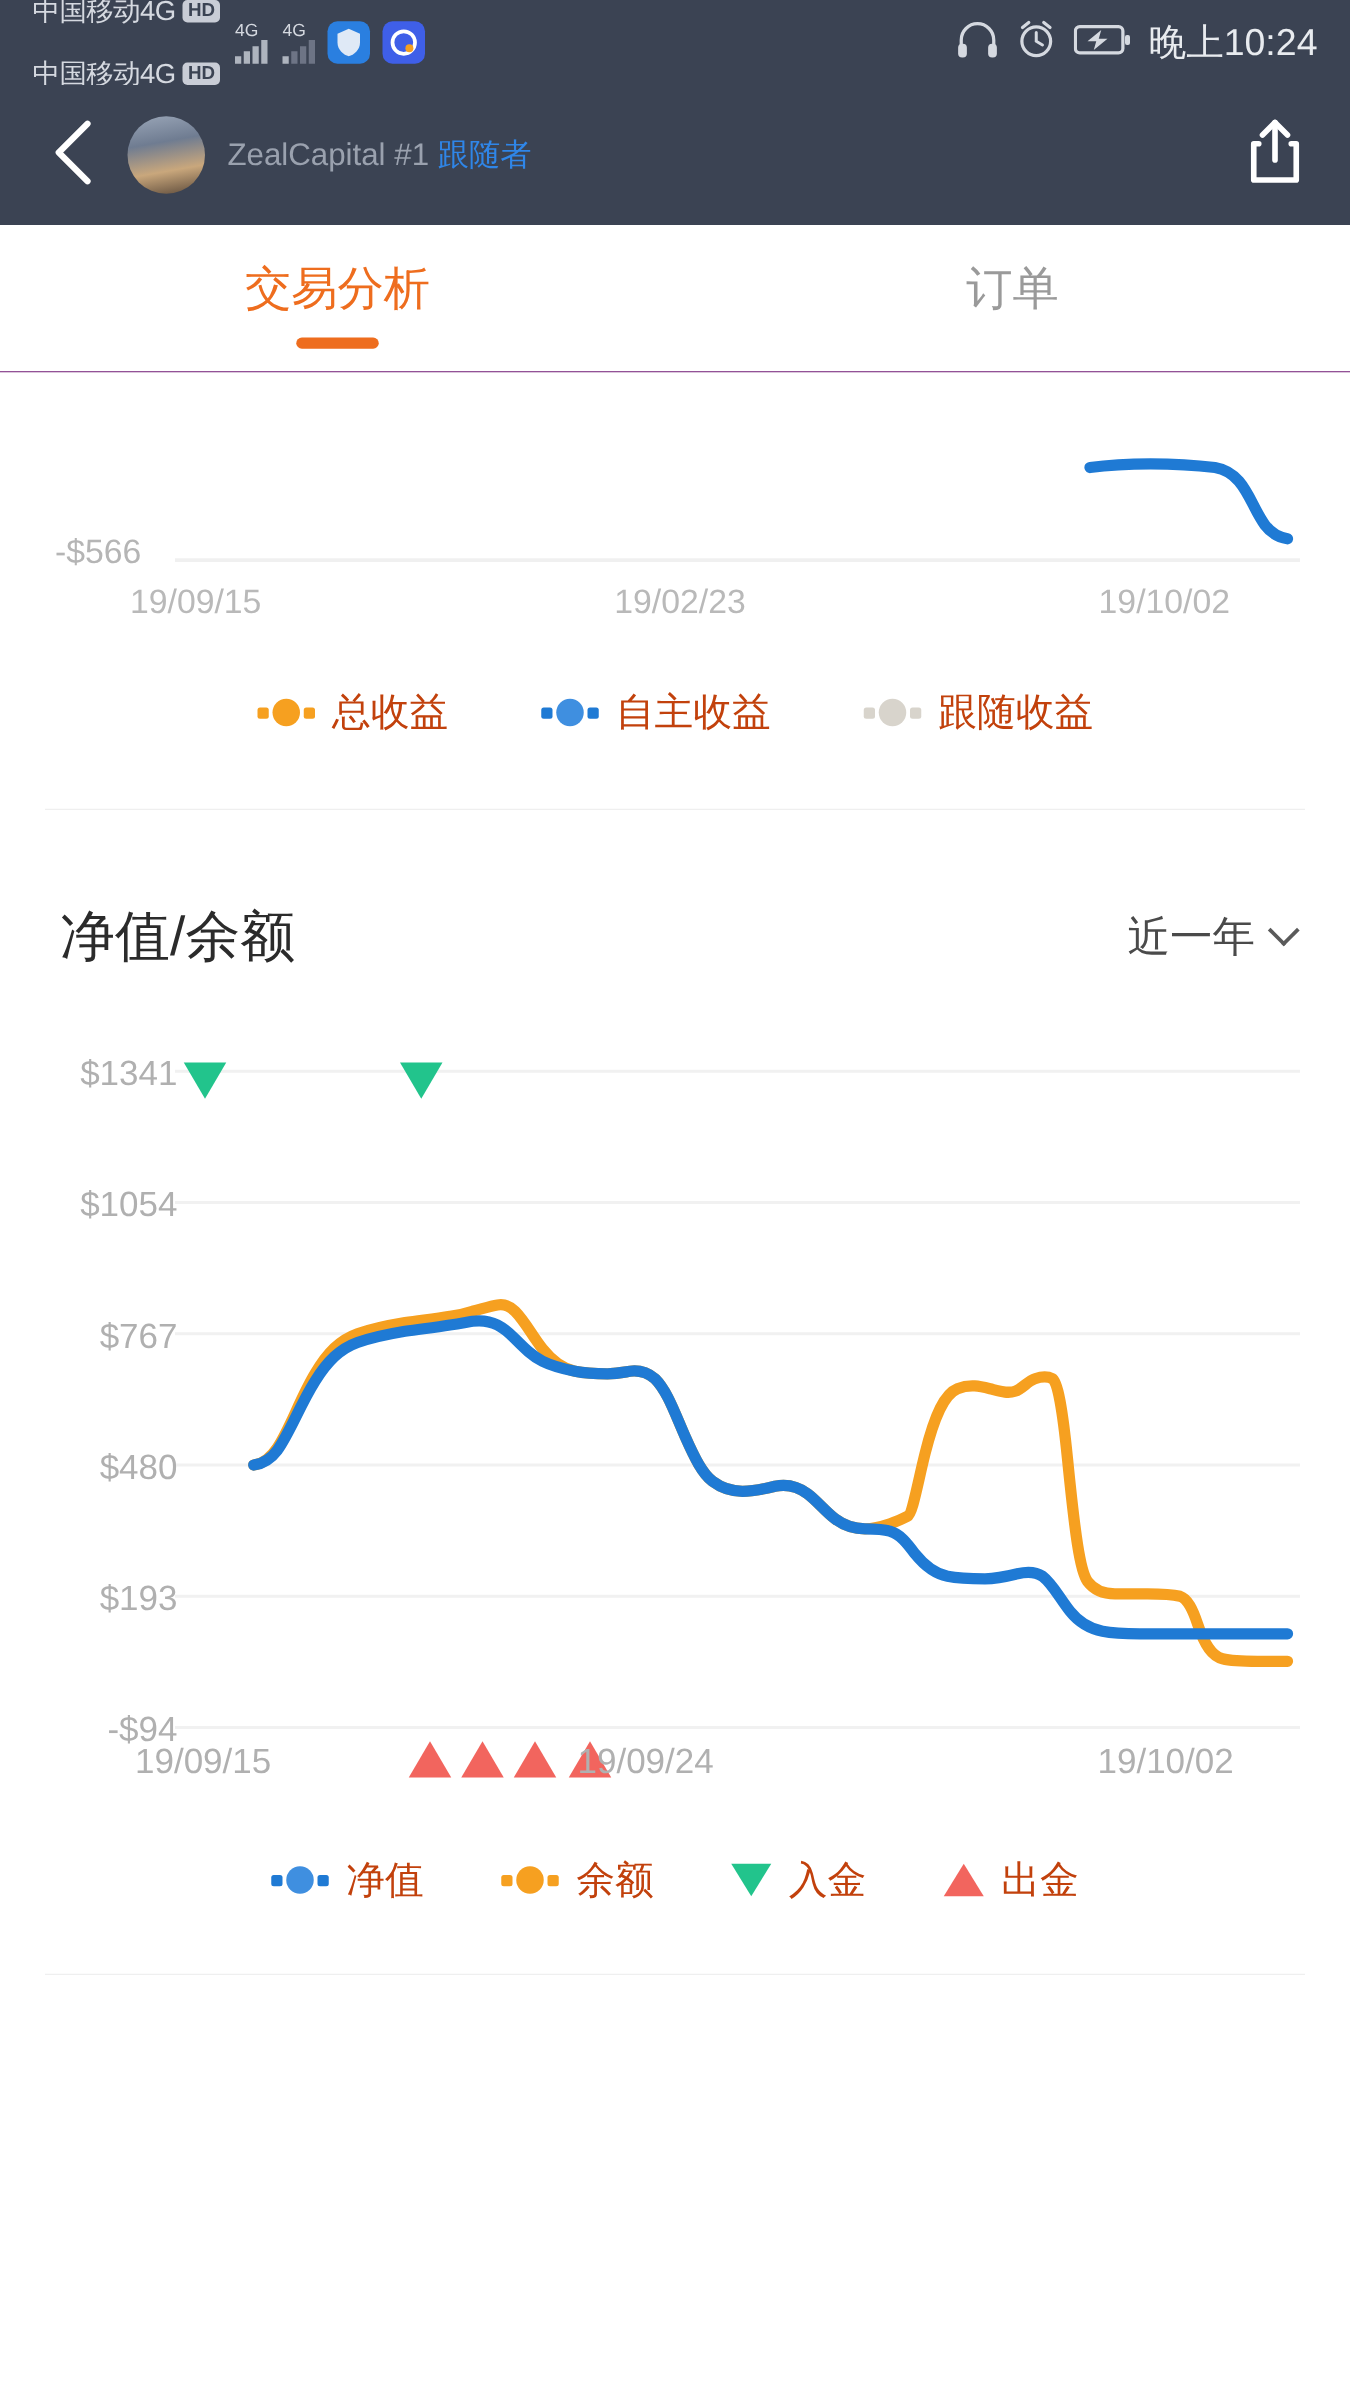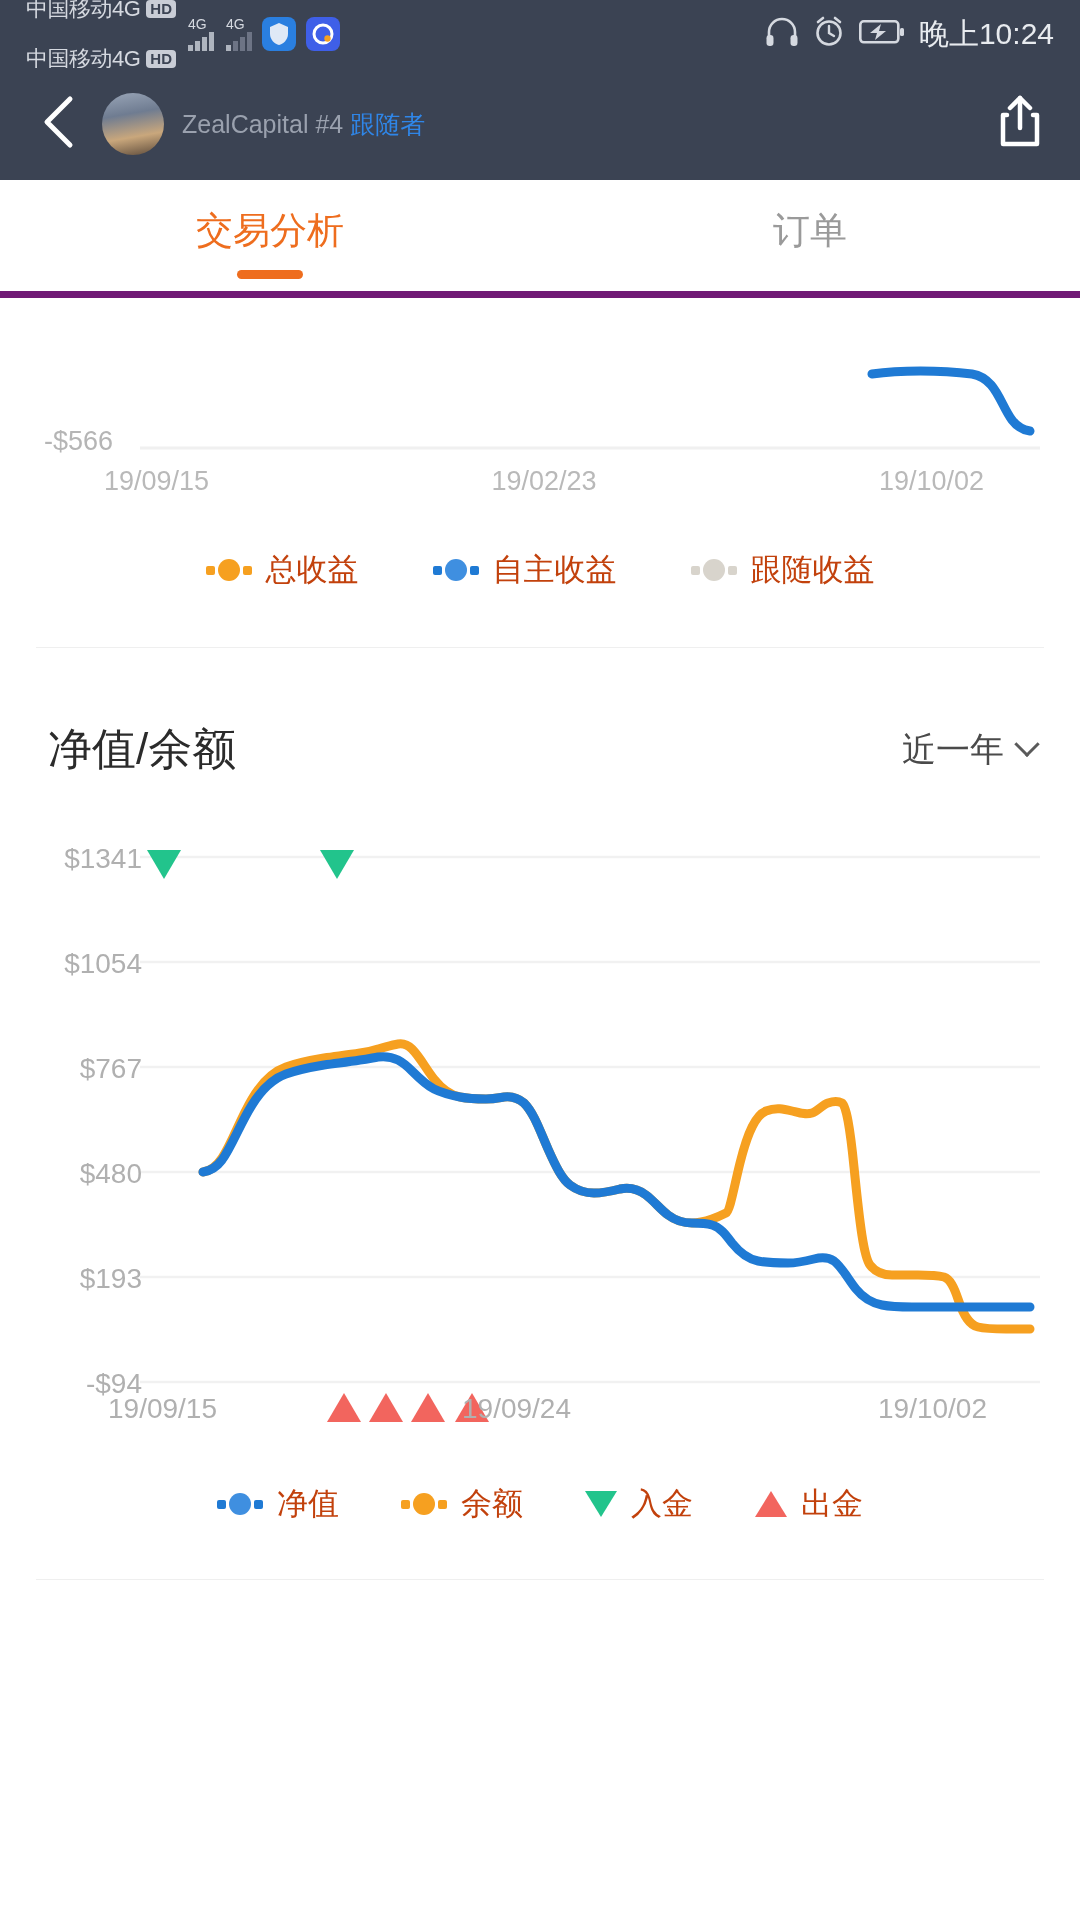--- a/index.html
+++ b/index.html
@@ -64,21 +64,21 @@
   .nav-sub { font-size: 25px; color: #9aa1ae; line-height: 30px; }
   .nav-sub .followtag { color: #2f86e8; }
   .nav-share { margin-left: auto; width: 64px; height: 64px; display: flex; align-items: center; justify-content: center; cursor: pointer; }
 
   
   .tabs {
     height: 118px;
     background: #ffffff;
     display: flex;
     align-items: flex-start;
-    border-bottom: 7px solid #701a75;
+    border-bottom: 1px solid #701a75;
   }
   .tab {
     flex: 1;
     display: flex; flex-direction: column; align-items: center;
     padding-top: 28px;
     cursor: pointer;
   }
   .tab span { font-size: 37px; color: #9a9a9a; line-height: 46px; }
   .tab.active span { color: #ee6d1e; }
   .tab .ind { width: 66px; height: 9px; border-radius: 5px; background: transparent; margin-top: 16px; }
@@ -211,21 +211,21 @@
   <div class="nav-back">
     <span>
       <svg width="44" height="56" viewBox="0 0 44 56">
           <path d="M32 5 L9 28 L32 51" fill="none" stroke="#ffffff" stroke-width="5" stroke-linecap="round" stroke-linejoin="round"></path>
         </svg>
     </span>
   </div>
   <div class="avatar"></div>
   <div class="nav-titles">
     <div class="nav-sub">
-      <span>ZealCapital #4</span>
+      <span>ZealCapital #1</span>
       <span class="followtag">跟随者</span>
     </div>
   </div>
   <div class="nav-share">
     <span>
       <svg width="50" height="56" viewBox="0 0 50 56">
         <path d="M25 4 L25 34" fill="none" stroke="#ffffff" stroke-width="4.5" stroke-linecap="round"></path>
         <path d="M15 14 L25 4 L35 14" fill="none" stroke="#ffffff" stroke-width="4.5" stroke-linecap="round" stroke-linejoin="round"></path>
         <path d="M12 21 H8 V50 H42 V21 H38" fill="none" stroke="#ffffff" stroke-width="4.5" stroke-linecap="round" stroke-linejoin="round"></path>
       </svg>

